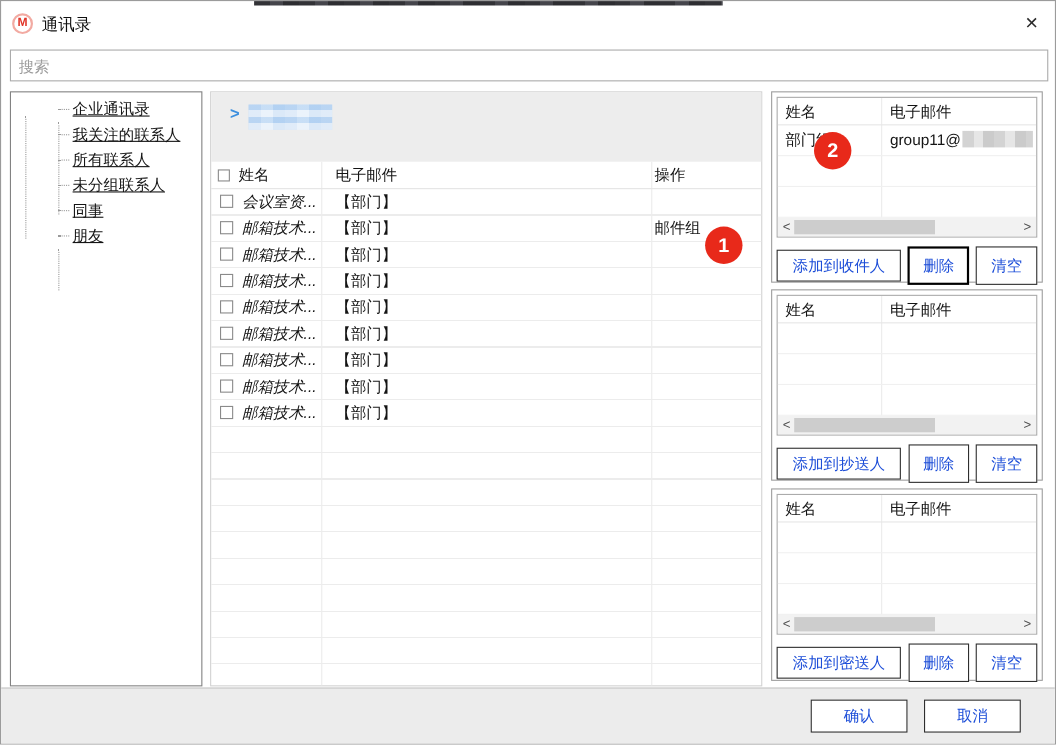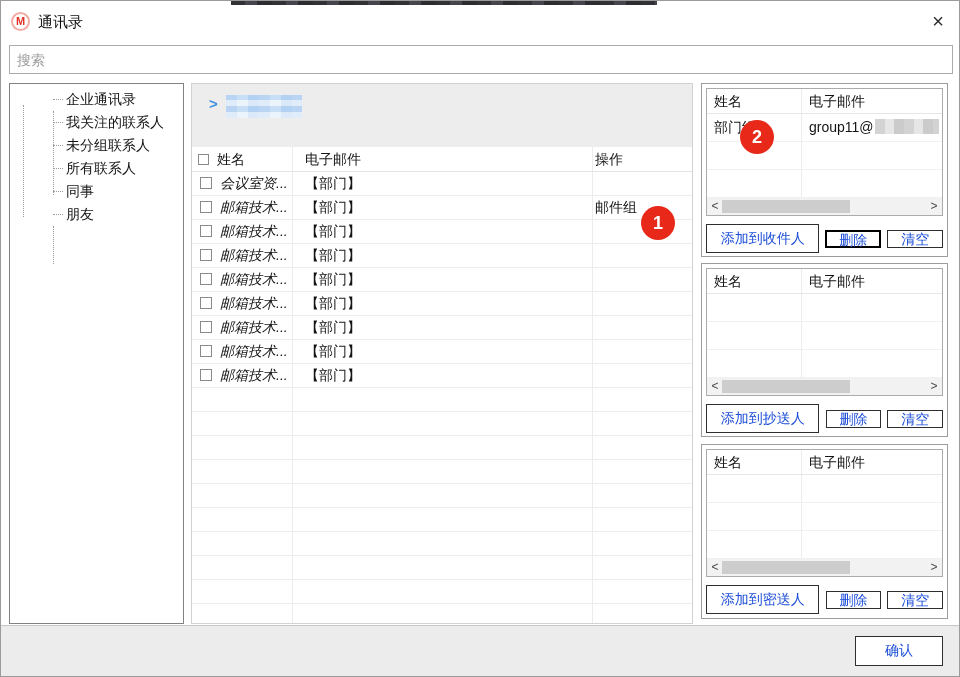--- a/index.html
+++ b/index.html
@@ -25,21 +25,21 @@
           border:1px solid #ababab; font-size:14px; padding:0 7px; color:#c2410c;
           font-family:"Liberation Sans", sans-serif; background:#fff; }
   .searchbox::placeholder { color:#9c9c9c; opacity:1; }
 
   
   .lpanel { position:absolute; left:8px; top:82px; width:175px; height:541px;
           border:1px solid #828282; background:#fff; }
   .tree { position:relative; padding-top:4px; font-size:14px; }
   .titem { height:23px; display:flex; align-items:center; white-space:nowrap; }
   .titem.root { padding-left:6px; }
-  .titem.child { padding-left:43px; }
+  .titem.child { padding-left:43px;text-decoration:underline; }
   .expander { position:relative; width:9px; height:9px; border:1px solid #848484;
           background:#fff; margin-right:7px; flex:none; }
   .expander::after { content:""; position:absolute; left:1px; top:3px; width:5px; height:1px; background:#000; }
   .stub { width:10px; border-top:1px dotted #9a9a9a; margin-right:3px; flex:none; }
   .vline { position:absolute; width:0; border-left:1px dotted #9a9a9a; }
 
   
   .mpanel { position:absolute; left:190px; top:82px; width:502px; height:541px;
           border:1px solid #d2d2d2; background:#fff; }
   .breadcrumb { position:absolute; left:0; top:0; width:100%; height:63px; background:#ededed; }
@@ -79,28 +79,28 @@
       background:repeating-linear-gradient(90deg,#d3d3d3 0 10px,#e6e6e6 10px 19px,#cbcbcb 19px 29px); }
   .hscroll { position:absolute; left:0; right:0; bottom:0; height:17px; background:#f2f2f2;
       display:flex; align-items:center; cursor:pointer; }
   .sarrow { width:16px; text-align:center; font-size:12px; color:#4a4a4a; line-height:17px; flex:none; }
   .sthumb { position:absolute; left:15px; top:2px; width:128px; height:13px; background:#cdcdcd; }
   .sarrow.right { margin-left:auto; }
   .rbuttons { display:flex; align-items:center; margin:8px 4px 6px 4px; gap:6px; }
   .btn { background:#fff; border:1px solid #2e2e2e; color:#1d4ed8; font-size:14px;
       font-family:"Liberation Sans", sans-serif; cursor:pointer; }
   .addbtn { width:114px; height:29px; }
-  .smallbtn { width:56px; height:18px; }
+  .smallbtn { width:56px; height:35px; }
   .pushright { margin-left:auto; }
   .defaultbtn { border:2px solid #000; }
 
   
   .footer { position:absolute; left:0; top:624px; width:958px; height:51px; background:#ececec;
       border-top:1px solid #c6c6c6; display:flex; align-items:center; justify-content:flex-end;
-      gap:15px; padding-right:16px; }
+      gap:15px; padding-right:31px; }
   .footbtn { width:88px; height:30px; }
 
   
   .badge { position:absolute; width:34px; height:34px; border-radius:50%; background:#e8291a;
       color:#fff; font-size:18px; font-weight:bold; display:flex; align-items:center;
       justify-content:center; z-index:20; }
   .badge1 { left:640px; top:205px; }
   .badge2 { left:739px; top:119px; }
 </style>
 </head>
@@ -125,25 +125,25 @@
       <div class="titem child">
         <span class="stub"></span>
         <span>企业通讯录</span>
       </div>
       <div class="titem child">
         <span class="stub"></span>
         <span>我关注的联系人</span>
       </div>
       <div class="titem child">
         <span class="stub"></span>
+        <span>所有联系人</span>
+      </div>
+      <div class="titem child">
+        <span class="stub"></span>
         <span>未分组联系人</span>
-      </div>
-      <div class="titem child">
-        <span class="stub"></span>
-        <span>所有联系人</span>
       </div>
       <div class="titem child">
         <span class="stub"></span>
         <span>同事</span>
       </div>
       <div class="titem child">
         <span class="stub"></span>
         <span>朋友</span>
       </div>
     </div>
@@ -289,18 +289,19 @@
     </div>
     <div class="rbuttons">
       <button class="btn addbtn">添加到密送人</button>
       <button class="btn smallbtn pushright">删除</button>
       <button class="btn smallbtn">清空</button>
     </div>
   </div>
 
   <div class="footer">
     <button class="btn footbtn">确认</button>
+    <button class="btn footbtn">取消</button>
   </div>
 
   <div class="badge badge1">1</div>
   <div class="badge badge2">2</div>
 
 </div>
 
 </body></html>

